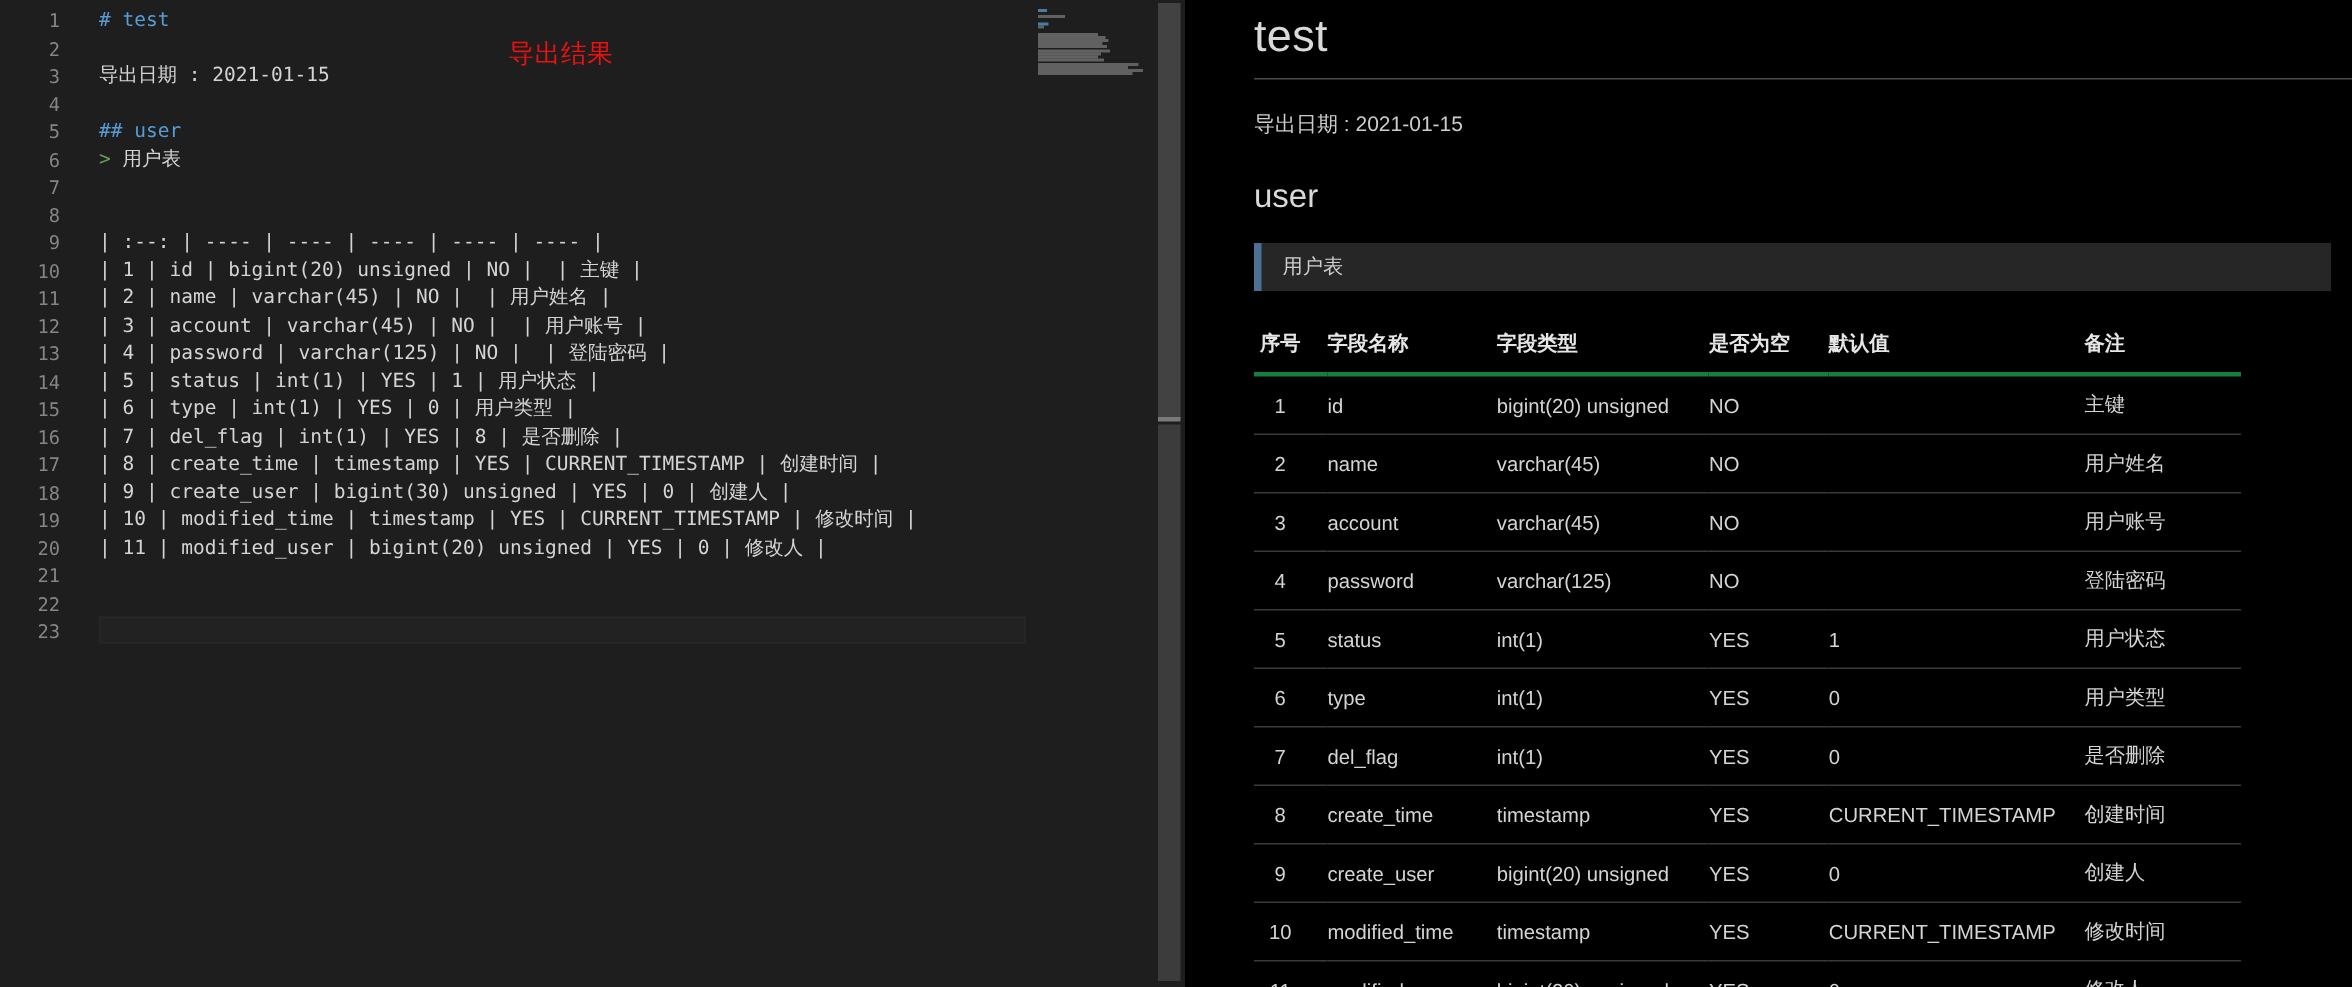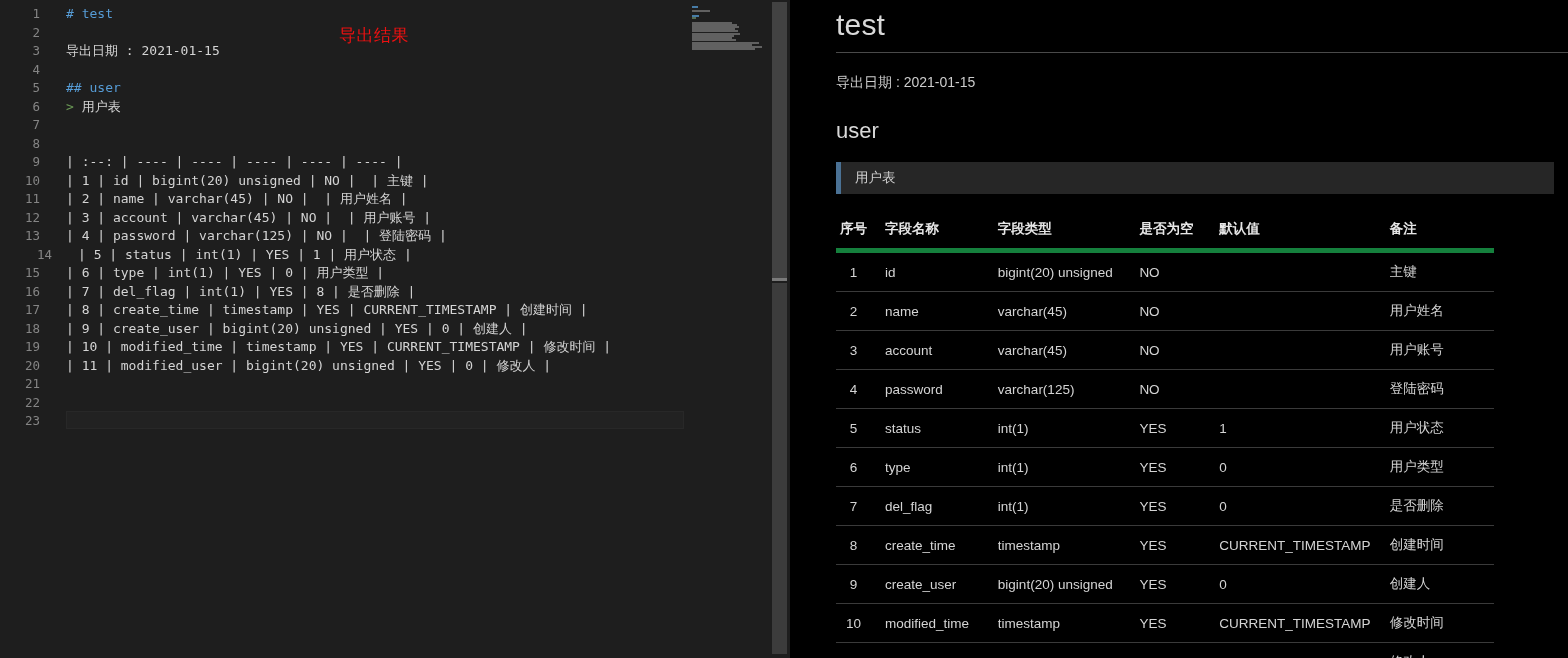--- a/index.html
+++ b/index.html
@@ -178,21 +178,21 @@
     margin-top: 22px;
     border-collapse: collapse;
     width: 658px;
     font-size: 13.5px;
   }
   .pv-table th {
     text-align: left;
     font-weight: bold;
     color: #e6e6e6;
     padding: 4px 10px 10px 0;
-    border-bottom: 5px solid #15803d;
+    border-bottom: 3px solid #15803d;
     white-space: nowrap;
   }
   .pv-table td {
     color: #d4d4d4;
     padding: 10px 10px 10px 0;
     border-bottom: 1px solid #3a3a3a;
     white-space: nowrap;
   }
   .pv-table th.c-idx, .pv-table td.c-idx { width: 38px; text-align: center; padding-right: 14px; }
   .pv-table th.c-name, .pv-table td.c-name { width: 110px; }
@@ -223,25 +223,25 @@
       <div class="code-line" style="position: absolute; left: 0px; top: 60.5px; width: 690px;"><span class="ln">4</span><span class="ltext"></span></div>
       <div class="code-line" style="position: absolute; left: 0px; top: 79px; width: 690px;"><span class="ln">5</span><span class="ltext md-h">## user</span></div>
       <div class="code-line" style="position: absolute; left: 0px; top: 97.5px; width: 690px;"><span class="ln">6</span><span class="ltext"><span class="md-q">&gt;</span> 用户表</span></div>
       <div class="code-line" style="position: absolute; left: 0px; top: 116px; width: 690px;"><span class="ln">7</span><span class="ltext"></span></div>
       <div class="code-line" style="position: absolute; left: 0px; top: 134.5px; width: 690px;"><span class="ln">8</span></div>
       <div class="code-line" style="position: absolute; left: 0px; top: 153px; width: 690px;"><span class="ln">9</span><span class="ltext">| :--: | ---- | ---- | ---- | ---- | ---- |</span></div>
       <div class="code-line" style="position: absolute; left: 0px; top: 171.5px; width: 690px;"><span class="ln">10</span><span class="ltext">| 1 | id | bigint(20) unsigned | NO |  | 主键 |</span></div>
       <div class="code-line" style="position: absolute; left: 0px; top: 190px; width: 690px;"><span class="ln">11</span><span class="ltext">| 2 | name | varchar(45) | NO |  | 用户姓名 |</span></div>
       <div class="code-line" style="position: absolute; left: 0px; top: 208.5px; width: 690px;"><span class="ln">12</span><span class="ltext">| 3 | account | varchar(45) | NO |  | 用户账号 |</span></div>
       <div class="code-line" style="position: absolute; left: 0px; top: 227px; width: 690px;"><span class="ln">13</span><span class="ltext">| 4 | password | varchar(125) | NO |  | 登陆密码 |</span></div>
-      <div class="code-line" style="position: absolute; left: 12px; top: 245.5px; width: 690px;"><span class="ln">14</span><span class="ltext">| 5 | status | int(1) | YES | 1 | 用户状态 |</span></div>
+      <div class="code-line" style="position: absolute; left: 0px; top: 245.5px; width: 690px;"><span class="ln">14</span><span class="ltext">| 5 | status | int(1) | YES | 1 | 用户状态 |</span></div>
       <div class="code-line" style="position: absolute; left: 0px; top: 264px; width: 690px;"><span class="ln">15</span><span class="ltext">| 6 | type | int(1) | YES | 0 | 用户类型 |</span></div>
       <div class="code-line" style="position: absolute; left: 0px; top: 282.5px; width: 690px;"><span class="ln">16</span><span class="ltext">| 7 | del_flag | int(1) | YES | 8 | 是否删除 |</span></div>
       <div class="code-line" style="position: absolute; left: 0px; top: 301px; width: 690px;"><span class="ln">17</span><span class="ltext">| 8 | create_time | timestamp | YES | CURRENT_TIMESTAMP | 创建时间 |</span></div>
-      <div class="code-line" style="position: absolute; left: 0px; top: 319.5px; width: 690px;"><span class="ln">18</span><span class="ltext">| 9 | create_user | bigint(20) unsigned | YES | 0 | 创建人 |</span></div>
+      <div class="code-line" style="position: absolute; left: 0px; top: 319.5px; width: 690px;"><span class="ln">18</span><span class="ltext">| 9 | create_user | bigint(30) unsigned | YES | 0 | 创建人 |</span></div>
       <div class="code-line" style="position: absolute; left: 0px; top: 338px; width: 690px;"><span class="ln">19</span><span class="ltext">| 10 | modified_time | timestamp | YES | CURRENT_TIMESTAMP | 修改时间 |</span></div>
       <div class="code-line" style="position: absolute; left: 0px; top: 356.5px; width: 690px;"><span class="ln">20</span><span class="ltext">| 11 | modified_user | bigint(20) unsigned | YES | 0 | 修改人 |</span></div>
       <div class="code-line" style="position: absolute; left: 0px; top: 375px; width: 690px;"><span class="ln">21</span><span class="ltext"></span></div>
       <div class="code-line" style="position: absolute; left: 0px; top: 393.5px; width: 690px;"><span class="ln">22</span><span class="ltext"></span></div>
       <div class="cur-line-box" style="top: 411px;"></div>
       <div class="code-line" style="position: absolute; left: 0px; top: 412px; width: 690px;"><span class="ln">23</span><span class="ltext"></span></div>
     </div>
 
   <div id="minimap">
 

